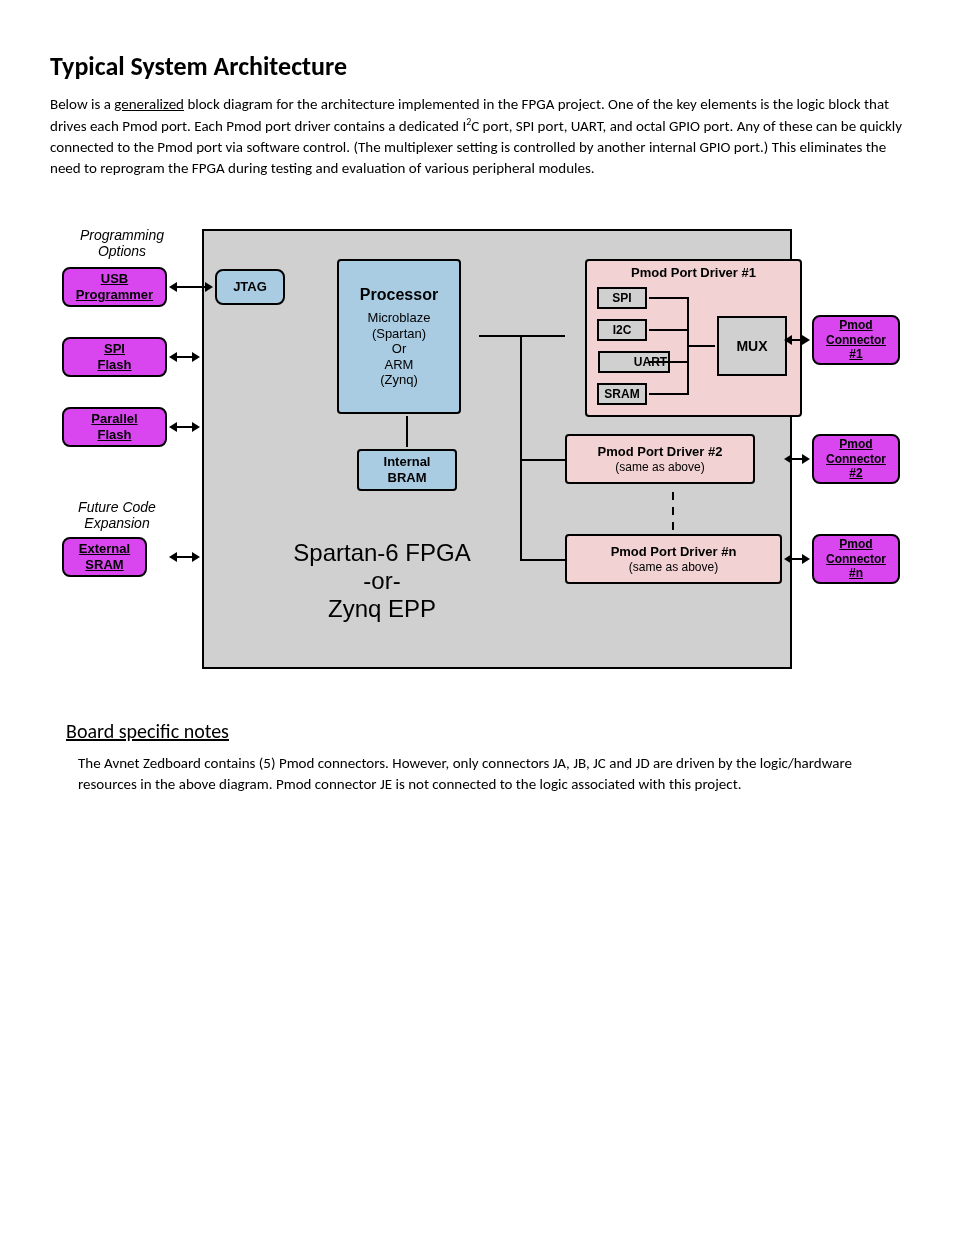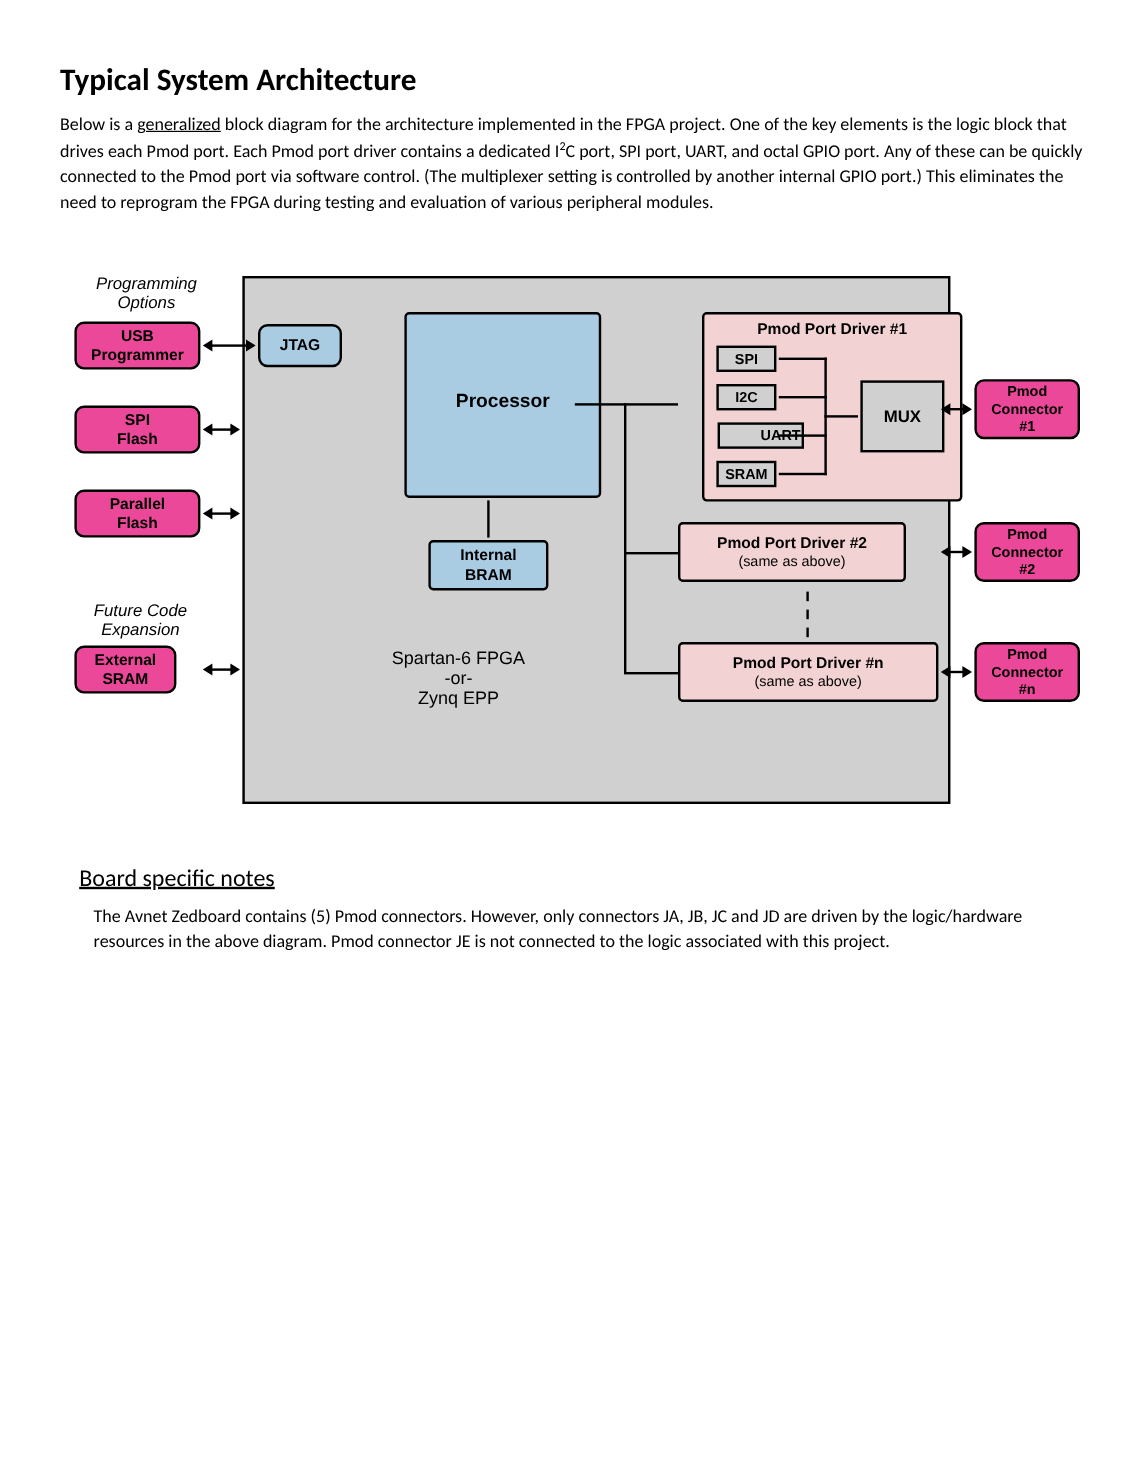--- a/index.html
+++ b/index.html
@@ -44,21 +44,21 @@
     border-radius: 8px;
     display: flex;
     flex-direction: column;
     align-items: center;
     justify-content: center;
     text-align: center;
     font-size: 13px;
     line-height: 1.2;
     padding: 2px;
   }
-  .green { background: #ec4899; }
+  .green { background: #d946ef; text-decoration: underline; }
   .blue  { background: #a9cce3; }
   .pink  { background: #f2d2d2; }
   .label-italic {
     position: absolute;
     font-style: italic;
     font-size: 14px;
     text-align: center;
   }
   .small-box {
     position: absolute;
@@ -69,21 +69,21 @@
     display:flex;align-items:center;justify-content:center;
     padding:1px 3px;
   }
   .fpga-bg {
     position:absolute;
     background:#d0d0d0;
     border:2px solid #000;
   }
   .fpga-caption {
     position:absolute;
-    font-size: 15px;
+    font-size: 24px;
     text-align:center;
     width: 200px;
   }
   .proc-title { font-weight:bold; font-size:16px; margin-bottom:6px; }
 
   
   .arrow {
     position:absolute;
     height:2px;
     background:#000;
@@ -138,22 +138,27 @@
   <div class="box green" style="left:10px; top:318px; width:85px; height:40px; font-weight:bold; white-space:pre-line;">External
 SRAM</div>
 
   <div class="arrow bi" style="left:119px; top:67px; width:40px;"></div>
   <div class="arrow bi" style="left:119px; top:137px; width:27px;"></div>
   <div class="arrow bi" style="left:119px; top:207px; width:27px;"></div>
   <div class="arrow bi" style="left:119px; top:337px; width:27px;"></div>
 
   <div class="box blue" style="left:163px; top:50px; width:70px; height:36px; font-weight:bold;">JTAG</div>
 
-  <div class="box blue" style="left:285px; top:40px; width:164px; height:155px; border-radius:4px;">
+  <div class="box blue" style="left:285px; top:40px; width:124px; height:155px; border-radius:4px;">
     <div class="proc-title">Processor</div>
+    <div style="white-space:pre-line; font-size:13px;">Microblaze
+(Spartan)
+Or
+ARM
+(Zynq)</div>
   </div>
 
   <div class="box blue" style="left:305px; top:230px; width:100px; height:42px; border-radius:4px; font-weight:bold; white-space:pre-line;">Internal
 BRAM</div>
 
   <div class="vline" style="left:354px; top:197px; height:31px;"></div>
 
   <div class="hline" style="left:427px; top:116px; width:43px;"></div>
   <div class="vline" style="left:468px; top:116px; height:225px;"></div>
   <div class="hline" style="left:468px; top:116px; width:45px;"></div>

